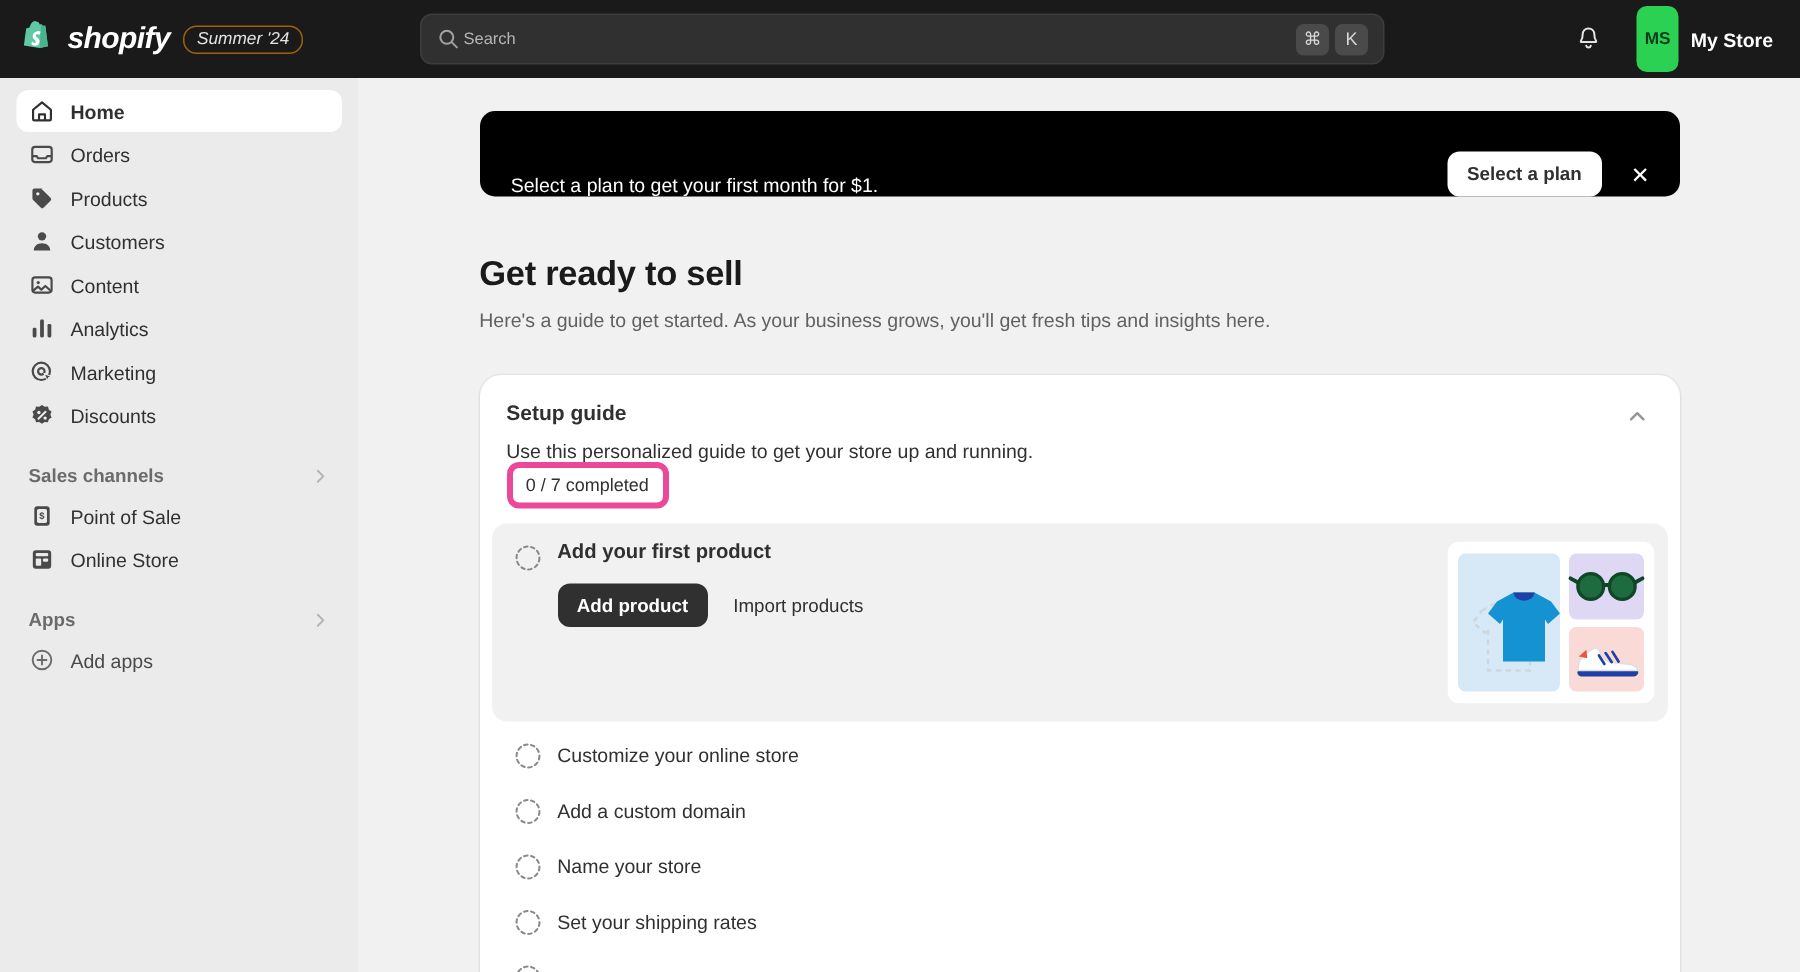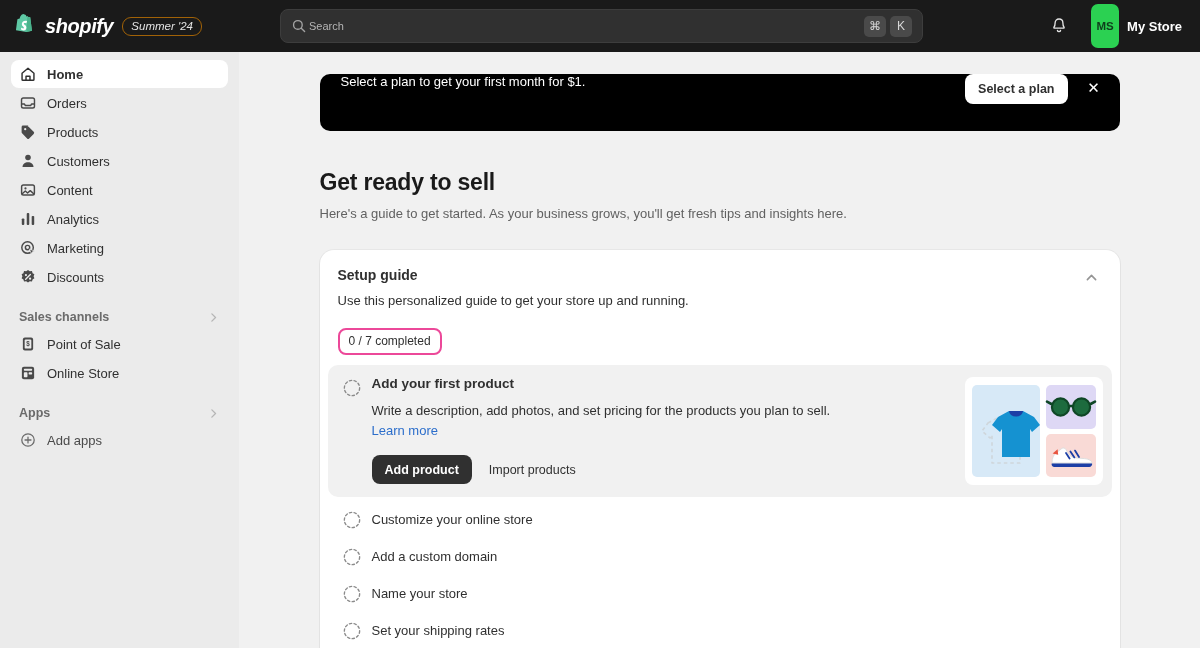--- a/index.html
+++ b/index.html
@@ -123,21 +123,21 @@
     flex: 1;
     background: #f1f1f1;
     overflow: hidden;
     position: relative;
   }
   .main-inner { width: 800px; margin: 0 auto; padding-top: 22px; }
 
   .promo-banner {
     background: #000000; border-radius: 10px;
     height: 57px;
-    display: flex; align-items: flex-start;
+    display: flex; align-items: flex-end;
     padding: 0 12px 0 21px;
     gap: 12px;
   }
   .promo-text { color: #ffffff; font-size: 13px; flex: 1; }
   .promo-btn {
     background: #ffffff; color: #303030;
     border: none; border-radius: 8px;
     height: 30px; padding: 0 13px;
     font-size: 12.5px; font-weight: bold;
     font-family: inherit; cursor: pointer;
@@ -160,24 +160,24 @@
     border-radius: 14px;
     margin-top: 29px;
     box-shadow: 0 0 0 1px rgba(0,0,0,.04), 0 1px 2px rgba(0,0,0,.07);
     overflow: hidden;
   }
   .card-head { padding: 17px 18px 0 18px; position: relative; }
   .card-title { font-size: 14px; font-weight: bold; color: #303030; }
   .card-sub { font-size: 13px; color: #303030; margin-top: 10px; }
   .chip {
     display: inline-block;
-    border: 2px solid #ec4899; border-radius: 8px;
+    border: 4px solid #ec4899; border-radius: 8px;
     padding: 4px 9px 5px;
     font-size: 12px; color: #303030;
-    margin-top: 20px;
+    margin-top: 0;
   }
   .collapse-btn {
     position: absolute; right: 14px; top: 13px;
     width: 28px; height: 28px;
     display: flex; align-items: center; justify-content: center;
     border-radius: 7px; cursor: pointer;
   }
   .chev-up { width: 15px; height: 15px; opacity: .65; }
 
   .tasks { padding: 10px 8px 0 8px; }
@@ -411,21 +411,20 @@
         </div>
 
         <div class="tasks">
 
           <div class="task-expanded">
             <svg class="task-check" viewBox="0 0 22 22">
               <circle cx="11" cy="11" r="8.4" fill="none" stroke="#8a8a8a" stroke-width="1.5" stroke-dasharray="2.6 2.6" stroke-linecap="round"></circle>
             </svg>
             <div class="task-body">
               <div class="task-title-strong">Add your first product</div>
-              <div class="task-desc"><span>Write a description, add photos, and set pricing for the products you plan to sell. </span><a class="link">Learn more</a></div>
               <div class="task-actions">
                 <button class="btn-primary">Add product</button>
                 <button class="btn-plain">Import products</button>
               </div>
             </div>
             <svg class="task-illo" viewBox="0 0 138 108">
               <rect x="0" y="0" width="138" height="108" rx="8" fill="#ffffff"></rect>
 
               <rect x="7" y="8" width="68" height="92" rx="5" fill="#d7e9f7"></rect>
               <path d="M27 34 l11-6 h14 l11 6 6 8 -8 7 -2-3 v28 h-28 v-28 l-2 3 -8-7z" fill="none" stroke="#cfd6db" stroke-width="1.6" stroke-dasharray="3.5 3" stroke-linejoin="round" transform="translate(-4,12)"></path>

